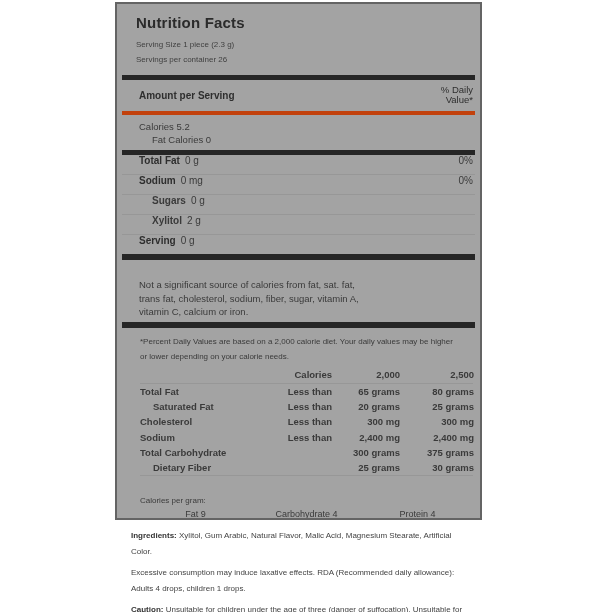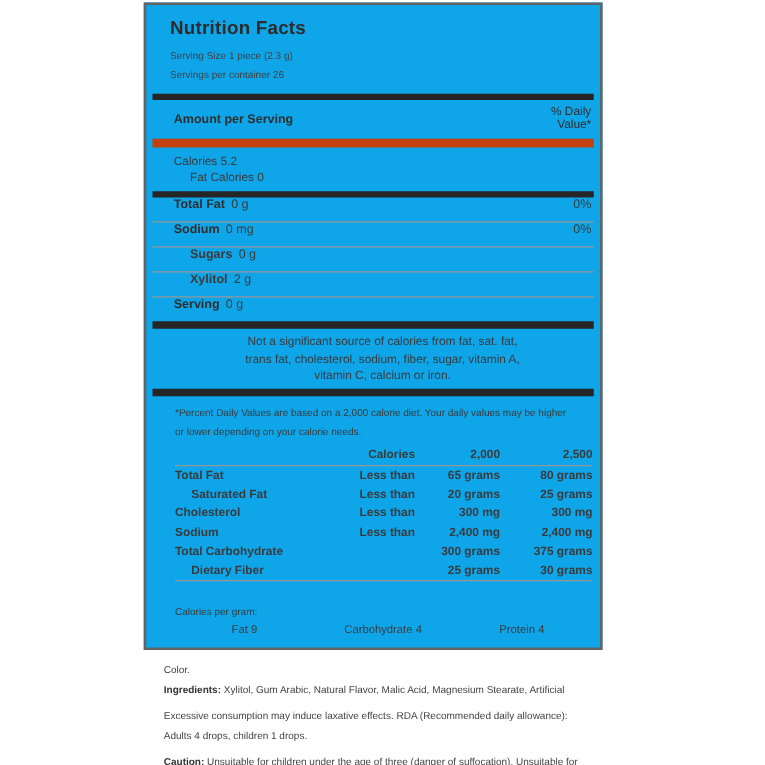--- a/index.html
+++ b/index.html
@@ -6,57 +6,57 @@
   body {
     width:612px; height:612px; overflow:hidden; position:relative;
     background:#ffffff; color:#3a3a3a;
     font-family:"Liberation Sans", sans-serif;
   }
   .page { position:absolute; inset:0; background:#fff; }
 
   .label-box {
     position:absolute; left:115px; top:2px; width:367px; height:518px;
     box-sizing:border-box; border:2px solid #646464;
-    padding:8px 5px 0 5px; overflow:hidden; background:#0ea5e9;
+    padding:8px 5px 0 5px; overflow:hidden; background:#a3a3a3;
   }
 
   .bar { background:#262626; height:5px; }
   .bar.thick { height:6px; }
   .bar1 { margin-top:8px; }
 
   .title {
     margin:2px 0 0 14px; font-size:15px; line-height:17px;
     font-weight:bold; color:#2b2b2b; letter-spacing:.2px;
   }
   .serv { margin-left:14px; font-size:8px; line-height:15px; color:#414141; }
   .serv.first { margin-top:6px; }
 
   .aps-row {
     display:flex; justify-content:space-between; align-items:center;
-    padding:5px 2px 6px 17px; border-bottom:7px solid #c2410c;
+    padding:5px 2px 6px 17px; border-bottom:4px solid #c2410c;
   }
   .aps { font-weight:bold; font-size:10px; color:#2e2e2e; }
   .dvh { text-align:right; font-weight:normal; font-size:9.5px; line-height:10px; color:#2e2e2e; }
 
   .cal-block { padding:5px 0 4px 17px; font-size:9.5px; line-height:13px; }
   .cal-sub { padding-left:13px; }
 
   .nrow {
     display:flex; justify-content:space-between; align-items:flex-start;
     height:19px; padding:0 2px 0 17px; font-size:10px;
     border-bottom:1px solid #979797;
   }
   .nrow.nb { border-bottom:none; }
   .nrow .nm { font-weight:bold; color:#2e2e2e; }
   .nrow.sub { padding-left:30px; }
   .nrow.sub .nm { font-weight:bold; color:#3a3a3a; }
   .amt { margin-left:5px; }
   .dvp { font-size:10px; }
 
-  .notsig { padding:4px 2px 3px 17px; font-size:9.5px; line-height:13.5px;text-align:center; }
+  .notsig { padding:18px 2px 3px 17px; font-size:9.5px; line-height:13.5px; }
 
   .lower { margin:0 2px 0 18px; }
   .footnote { margin-top:6px; font-size:8px; line-height:15px; }
 
   .dvt { margin-top:2px; border-bottom:1px solid #979797; }
   .trow {
     display:grid; grid-template-columns:114px 78px 68px 74px;
     height:15.3px; align-items:center; font-size:9.5px;font-weight:bold;
   }
   .trow.hdr { height:17px; border-bottom:1px solid #979797; }
@@ -210,22 +210,22 @@
         <div>Fat 9</div>
         <div>Carbohydrate 4</div>
         <div>Protein 4</div>
       </div>
 
     </div>
   </div>
 
   <div class="notes">
     <div class="para">
+      <div class="line"><span class="b">Ingredients:</span> <span>Xylitol, Gum Arabic, Natural Flavor, Malic Acid, Magnesium Stearate, Artificial</span></div>
       <div class="line">Color.</div>
-      <div class="line"><span class="b">Ingredients:</span> <span>Xylitol, Gum Arabic, Natural Flavor, Malic Acid, Magnesium Stearate, Artificial</span></div>
     </div>
     <div class="para">
       <div class="line">Excessive consumption may induce laxative effects. RDA (Recommended daily allowance):</div>
       <div class="line">Adults 4 drops, children 1 drops.</div>
     </div>
     <div class="para">
       <div class="line"><span class="b">Caution:</span> <span>Unsuitable for children under the age of three (danger of suffocation). Unsuitable for</span></div>
     </div>
   </div>
 

